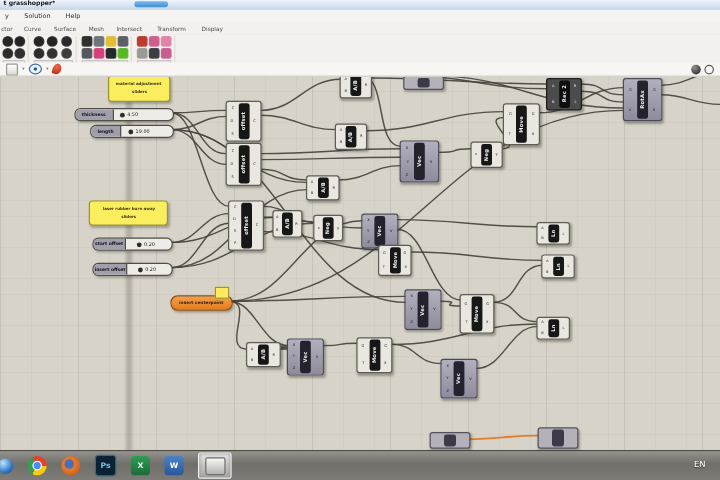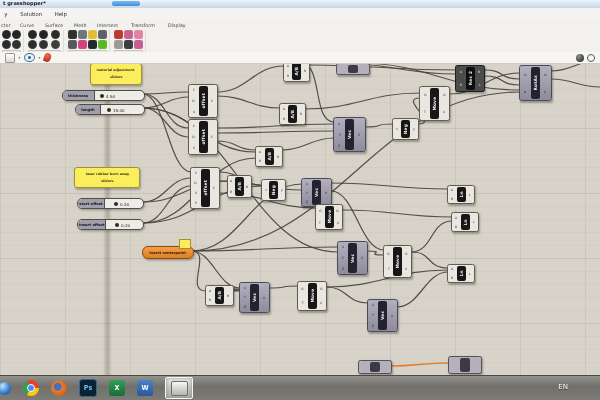--- a/index.html
+++ b/index.html
@@ -101,21 +101,21 @@
   .icon-ps{background:#0b2233;border:1px solid #2f6a96}
   .icon-excel{background:linear-gradient(#2f9e56,#1a6b38)}
   .icon-word{background:linear-gradient(#4a82c8,#2b579a)}
   .ticon .glyph{position:absolute;inset:0;display:flex;align-items:center;justify-content:center;
     font-size:8px;font-weight:bold;color:#fff;transform:scale(.8)}
   .icon-ps .glyph{color:#6fc1f0}
   .tbtn{width:26px;height:20px;border-radius:2px;display:flex;align-items:center;justify-content:center}
   .tbtn.active{background:linear-gradient(rgba(255,255,255,.8),rgba(215,215,210,.5));
     border:1px solid #f5f5f5;box-shadow:inset 0 0 3px #888}
   .icon-rhino{width:15px;height:13px;background:linear-gradient(#f7f7f4,#b5b5b0);border:1px solid #6f6f6b;border-radius:2px}
-  .lang{position:absolute;right:32px;top:7px;font-size:7px;color:#fff;text-shadow:0 1px 1px rgba(0,0,0,.5)}
+  .lang{position:absolute;right:12px;top:7px;font-size:7px;color:#fff;text-shadow:0 1px 1px rgba(0,0,0,.5)}
 </style>
 </head>
 <body>
 
 <div class="titlebar">
   <span class="title-text">t grasshopper*</span>
   <span class="title-pill"></span>
 </div>
 
 <div class="menubar">

